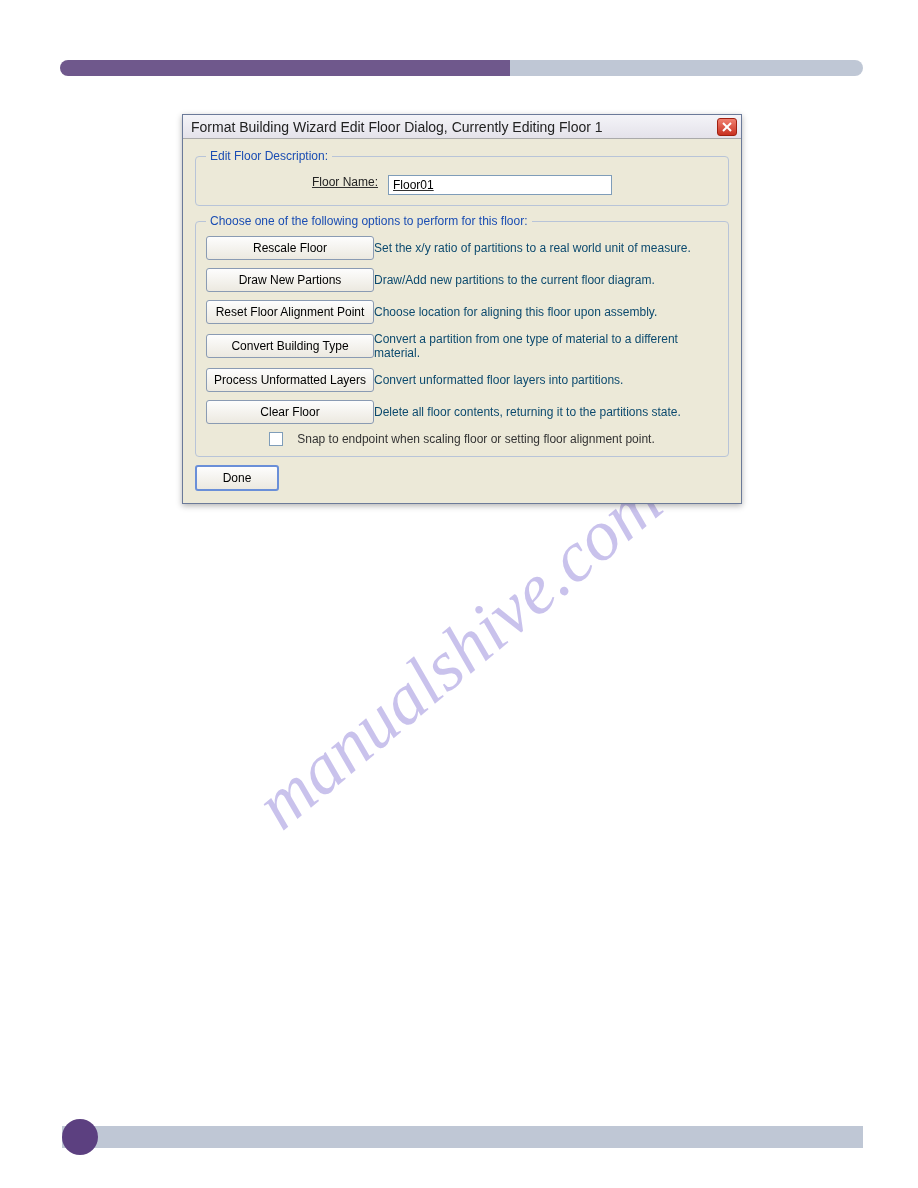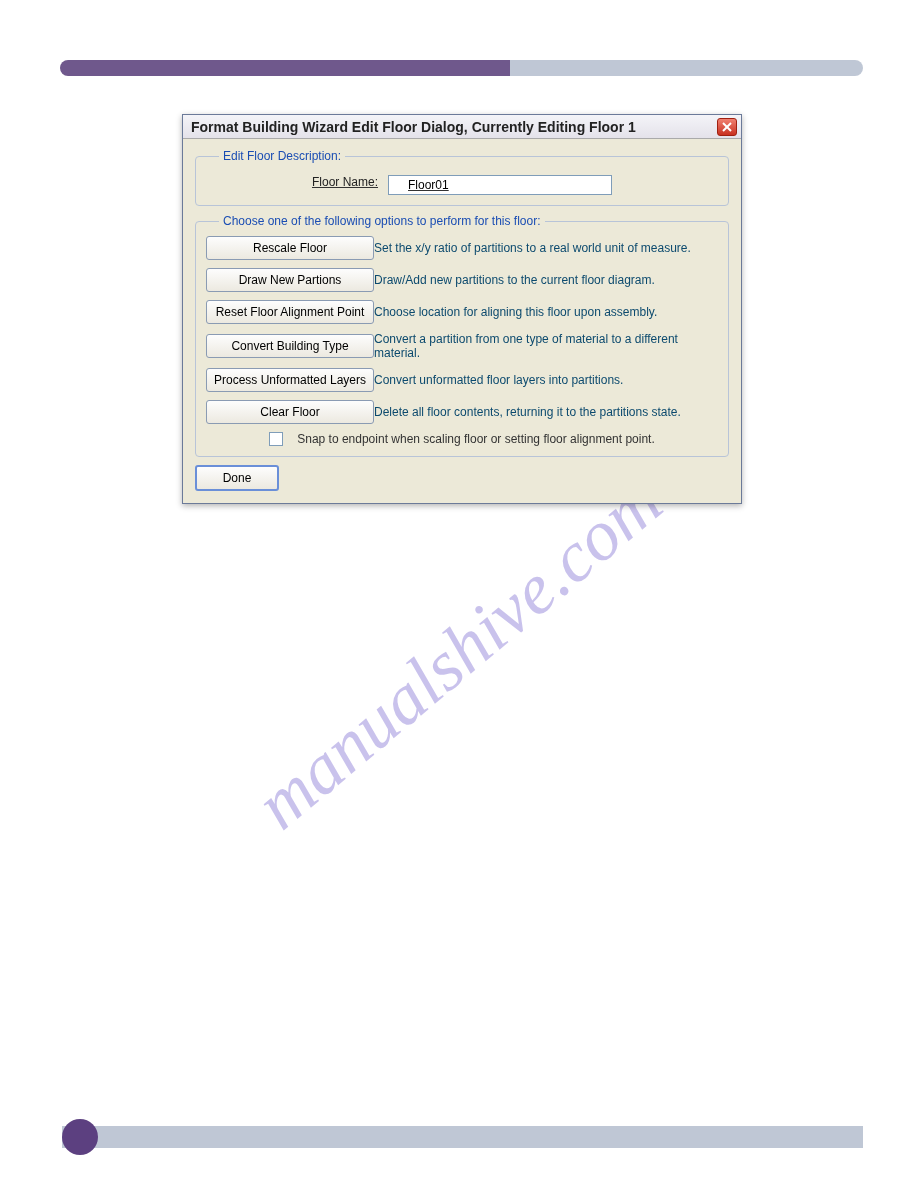--- a/index.html
+++ b/index.html
@@ -76,21 +76,21 @@
     display: flex;
     align-items: center;
     justify-content: space-between;
     height: 24px;
     padding: 0 4px 0 8px;
     background: linear-gradient(to bottom, #f4f4f8 0%, #e4e2ea 100%);
     border-bottom: 1px solid #aaa;
   }
   .titlebar-title {
     font-size: 14px;
-    font-weight: bold;
+    font-weight: normal;
     color: #222;
     white-space: nowrap;
   }
   .close-btn {
     width: 20px;
     height: 18px;
     background: linear-gradient(to bottom,#f08070,#c83020);
     border: 1px solid #a02010;
     border-radius: 3px;
     display: flex;
@@ -108,37 +108,36 @@
     border: 1px solid #b8c4d8;
     border-radius: 4px;
     padding: 8px 10px 10px;
     margin-bottom: 8px;
     background: #ece9d8;
   }
   legend {
     color: #1a4db3;
     font-size: 12px;
     padding: 0 4px;
-    margin-left: 13px;
   }
 
   .floor-name-row {
     display: flex;
     align-items: flex-start;
     justify-content: center;
     gap: 10px;
     margin-top: 4px;
     text-decoration: underline;
   }
   .floor-name-row label { color: #222; }
   .floor-name-input {
     width: 224px;
     height: 20px;
     border: 1px solid #7f9db9;
-    padding: 0 19px;
+    padding: 0 4px;
     font: inherit;
     background: #fff;
   }
 
   .option-row {
     display: flex;
     align-items: center;
     margin-bottom: 8px;
   }
   .option-btn {

